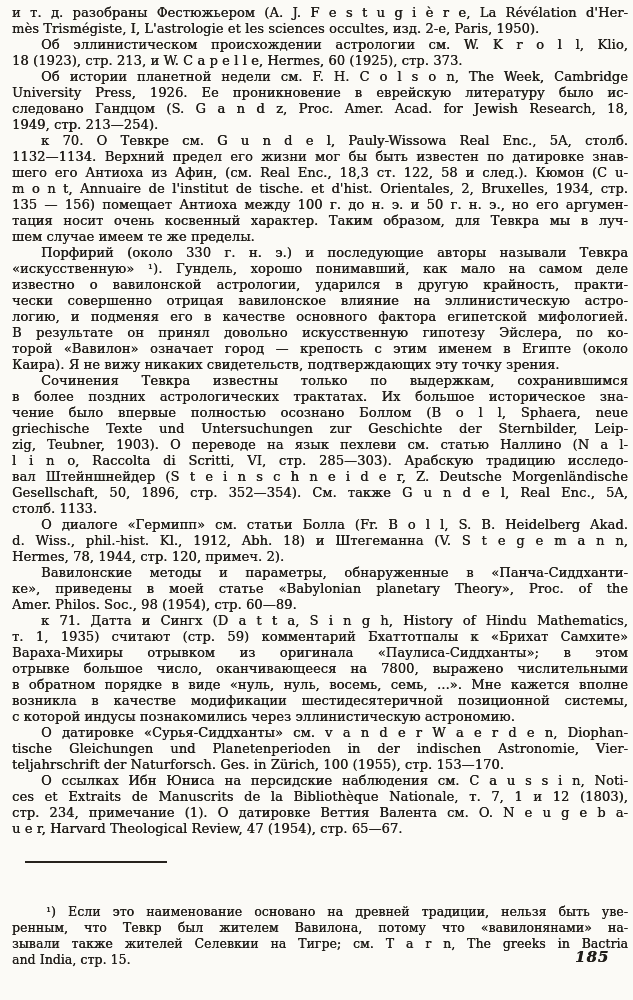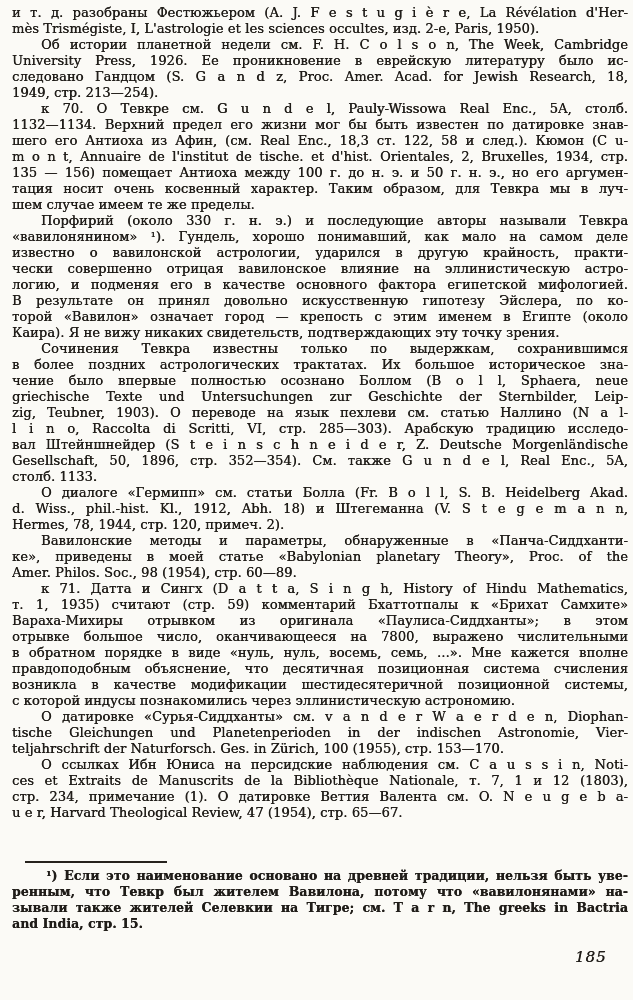--- a/index.html
+++ b/index.html
@@ -34,63 +34,67 @@
   }
   .line.indent{
     text-indent:29px;
   }
   .fnrule{
     position:absolute;left:25px;top:861px;
     width:142px;height:2px;
     background:#26221d;
   }
   .footnote{
-    position:absolute;left:12px;top:868px;width:616px;font-weight:bold;
+    position:absolute;left:12px;top:904px;width:616px;
   }
   .footnote .line{
     font-size:12.4px;
   }
   .footnote .line.indent{
     text-indent:34px;
   }
   .pagenum{
     position:absolute;left:575px;top:948px;
-    font-style:italic;font-weight:400;
+    font-style:italic;font-weight:700;
     font-size:15px;line-height:18px;
     letter-spacing:1px;
     text-shadow:0.3px 0 0 currentColor;
   }
 </style>
 </head>
 <body>
 
 <div class="page">
   <div class="main">
       <div class="para">
         <div class="line">и т. д. разобраны Фестюжьером (A. J. F e s t u g i è r e, La Révélation d'Her-</div>
         <div class="line last">mès Trismégiste, I, L'astrologie et les sciences occultes, изд. 2-е, Paris, 1950).</div>
+      </div>
+      <div class="para">
+        <div class="line indent">Об эллинистическом происхождении астрологии см. W. K r o l l, Klio,</div>
+        <div class="line last">18 (1923), стр. 213, и W. C a p e l l e, Hermes, 60 (1925), стр. 373.</div>
       </div>
       <div class="para">
         <div class="line indent">Об истории планетной недели см. F. H. C o l s o n, The Week, Cambridge</div>
         <div class="line">University Press, 1926. Ее проникновение в еврейскую литературу было ис-</div>
         <div class="line">следовано Гандцом (S. G a n d z, Proc. Amer. Acad. for Jewish Research, 18,</div>
         <div class="line last">1949, стр. 213—254).</div>
       </div>
       <div class="para">
         <div class="line indent">к 70. О Тевкре см. G u n d e l, Pauly-Wissowa Real Enc., 5A, столб.</div>
         <div class="line">1132—1134. Верхний предел его жизни мог бы быть известен по датировке знав-</div>
         <div class="line">шего его Антиоха из Афин, (см. Real Enc., 18,3 ст. 122, 58 и след.). Кюмон (C u-</div>
         <div class="line">m o n t, Annuaire de l'institut de tische. et d'hist. Orientales, 2, Bruxelles, 1934, стр.</div>
         <div class="line">135 — 156) помещает Антиоха между 100 г. до н. э. и 50 г. н. э., но его аргумен-</div>
         <div class="line">тация носит очень косвенный характер. Таким образом, для Тевкра мы в луч-</div>
         <div class="line last">шем случае имеем те же пределы.</div>
       </div>
       <div class="para">
         <div class="line indent">Порфирий (около 330 г. н. э.) и последующие авторы называли Тевкра</div>
-        <div class="line">«вавилонянином» ¹). Гундель, хорошо понимавший, как мало на самом деле</div>
+        <div class="line">«искусственную» ¹). Гундель, хорошо понимавший, как мало на самом деле</div>
         <div class="line">известно о вавилонской астрологии, ударился в другую крайность, практи-</div>
         <div class="line">чески совершенно отрицая вавилонское влияние на эллинистическую астро-</div>
         <div class="line">логию, и подменяя его в качестве основного фактора египетской мифологией.</div>
         <div class="line">В результате он принял довольно искусственную гипотезу Эйслера, по ко-</div>
         <div class="line">торой «Вавилон» означает город — крепость с этим именем в Египте (около</div>
         <div class="line last">Каира). Я не вижу никаких свидетельств, подтверждающих эту точку зрения.</div>
       </div>
       <div class="para">
         <div class="line indent">Сочинения Тевкра известны только по выдержкам, сохранившимся</div>
         <div class="line">в более поздних астрологических трактатах. Их большое историческое зна-</div>
@@ -111,21 +115,20 @@
         <div class="line indent">Вавилонские методы и параметры, обнаруженные в «Панча-Сиддханти-</div>
         <div class="line">ке», приведены в моей статье «Babylonian planetary Theory», Proc. of the</div>
         <div class="line last">Amer. Philos. Soc., 98 (1954), стр. 60—89.</div>
       </div>
       <div class="para">
         <div class="line indent">к 71. Датта и Сингх (D a t t a, S i n g h, History of Hindu Mathematics,</div>
         <div class="line">т. 1, 1935) считают (стр. 59) комментарий Бхаттотпалы к «Брихат Самхите»</div>
         <div class="line">Вараха-Михиры отрывком из оригинала «Паулиса-Сиддханты»; в этом</div>
         <div class="line">отрывке большое число, оканчивающееся на 7800, выражено числительными</div>
         <div class="line">в обратном порядке в виде «нуль, нуль, восемь, семь, ...». Мне кажется вполне</div>
-        <div class="line">правдоподобным объяснение, что десятичная позиционная система счисления</div>
         <div class="line">возникла в качестве модификации шестидесятеричной позиционной системы,</div>
         <div class="line last">с которой индусы познакомились через эллинистическую астрономию.</div>
       </div>
       <div class="para">
         <div class="line indent">О датировке «Сурья-Сиддханты» см. v a n  d e r  W a e r d e n, Diophan-</div>
         <div class="line">tische Gleichungen und Planetenperioden in der indischen Astronomie, Vier-</div>
         <div class="line last">teljahrschrift der Naturforsch. Ges. in Zürich, 100 (1955), стр. 153—170.</div>
       </div>
       <div class="para">
         <div class="line indent">О ссылках Ибн Юниса на персидские наблюдения см. C a u s s i n, Noti-</div>

